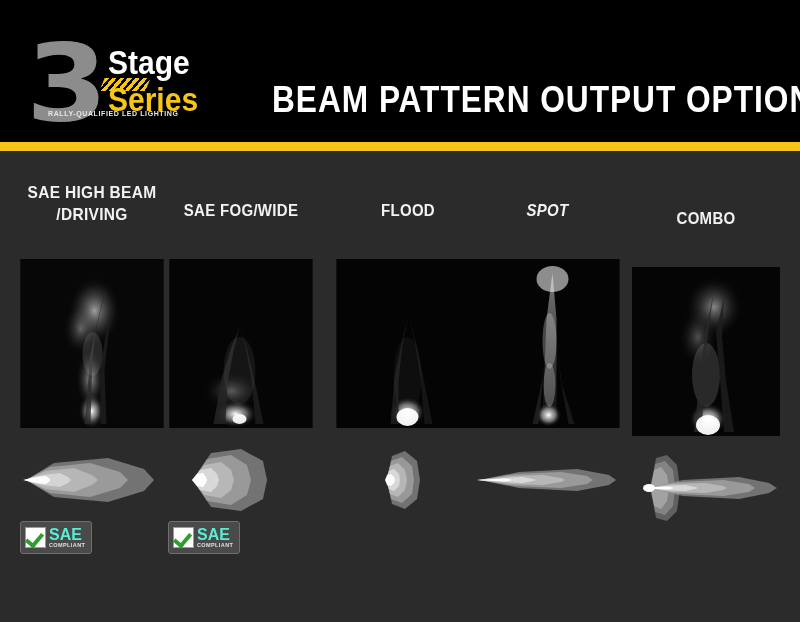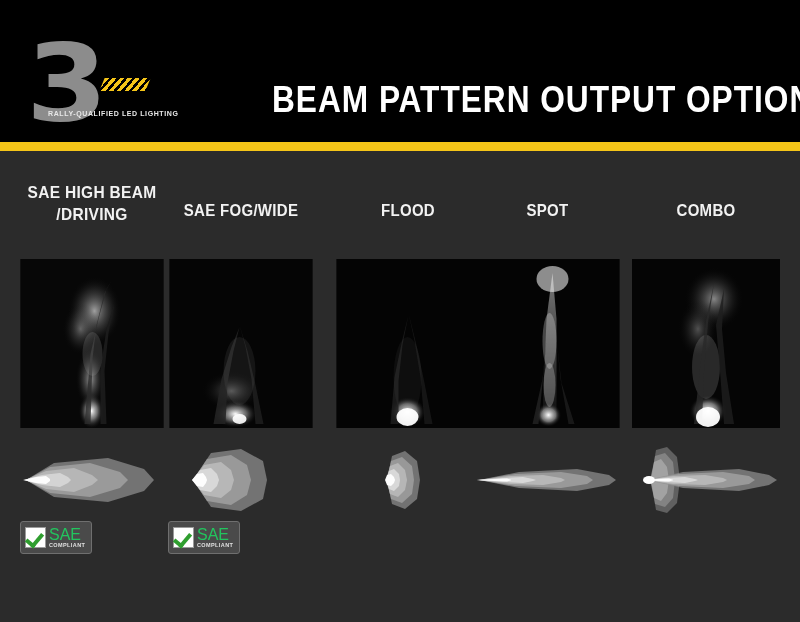--- a/index.html
+++ b/index.html
@@ -62,22 +62,22 @@
   }
 
   
   .grid{
     position:absolute;left:0;top:151px;width:800px;height:471px;
   }
   .col{position:absolute;top:0;width:150px;height:378px;}
   .col.c0{left:16px;width:152px;}
   .col.c1{left:167px;width:148px;}
   .col.c2{left:335px;width:146px;}
-  .col.c3{left:473px;width:149px;}
-  .col.c4{left:627px;width:158px;}
+  .col.c3{left:473px;width:149px;font-style:italic;}
+  .col.c4{left:627px;width:158px;margin-top:8px;}
 
   .col-label{
     position:absolute;left:0;top:30px;width:100%;
     color:#f2f2f2;font-size:15px;font-weight:bold;letter-spacing:.3px;
     line-height:20px;text-align:center;
     font-family:"Liberation Sans", sans-serif;
     transform:scaleY(1.1);transform-origin:center top;
   }
   .col.c0 .col-label{font-size:15.5px;}
 
@@ -104,39 +104,43 @@
     width:19px;height:19px;background:#ffffff;border:1px solid #9a9a9a;
     position:relative;flex:0 0 auto;margin-right:3px;
   }
   .badge-check::after{
     content:"";position:absolute;left:3px;top:2px;
     width:7px;height:13px;border:solid #2f9e2f;
     border-width:0 4px 4px 0;transform:rotate(40deg);
   }
   .badge-text{line-height:1;}
   .badge-sae{
-    color:#22c55e;font-size:16px;font-weight:normal;letter-spacing:0px;
+    color:#5eead4;font-size:16px;font-weight:bold;letter-spacing:0px;
     display:block;font-family:"Liberation Sans", sans-serif;
     transform:scaleY(1.05);transform-origin:left top;
   }
   .badge-compliant{
     color:#e0e0e0;font-size:5.5px;font-weight:bold;letter-spacing:.4px;
     display:block;margin-top:1px;font-family:"Liberation Sans", sans-serif;
   }
 </style>
 </head>
 <body>
 
 <div class="page">
 
   <div class="header">
 
     <div class="logo">
       <div class="logo-3">3</div>
       <div class="logo-slash"></div>
+      <div class="logo-words">
+        <span class="logo-stage">Stage</span>
+        <span class="logo-series">Series</span>
+      </div>
       <div class="logo-tag">RALLY-QUALIFIED LED LIGHTING</div>
     </div>
 
     <div class="title">BEAM PATTERN OUTPUT OPTIONS</div>
   </div>
 
   <div class="yellow-bar"></div>
 
   <div class="grid">
 

